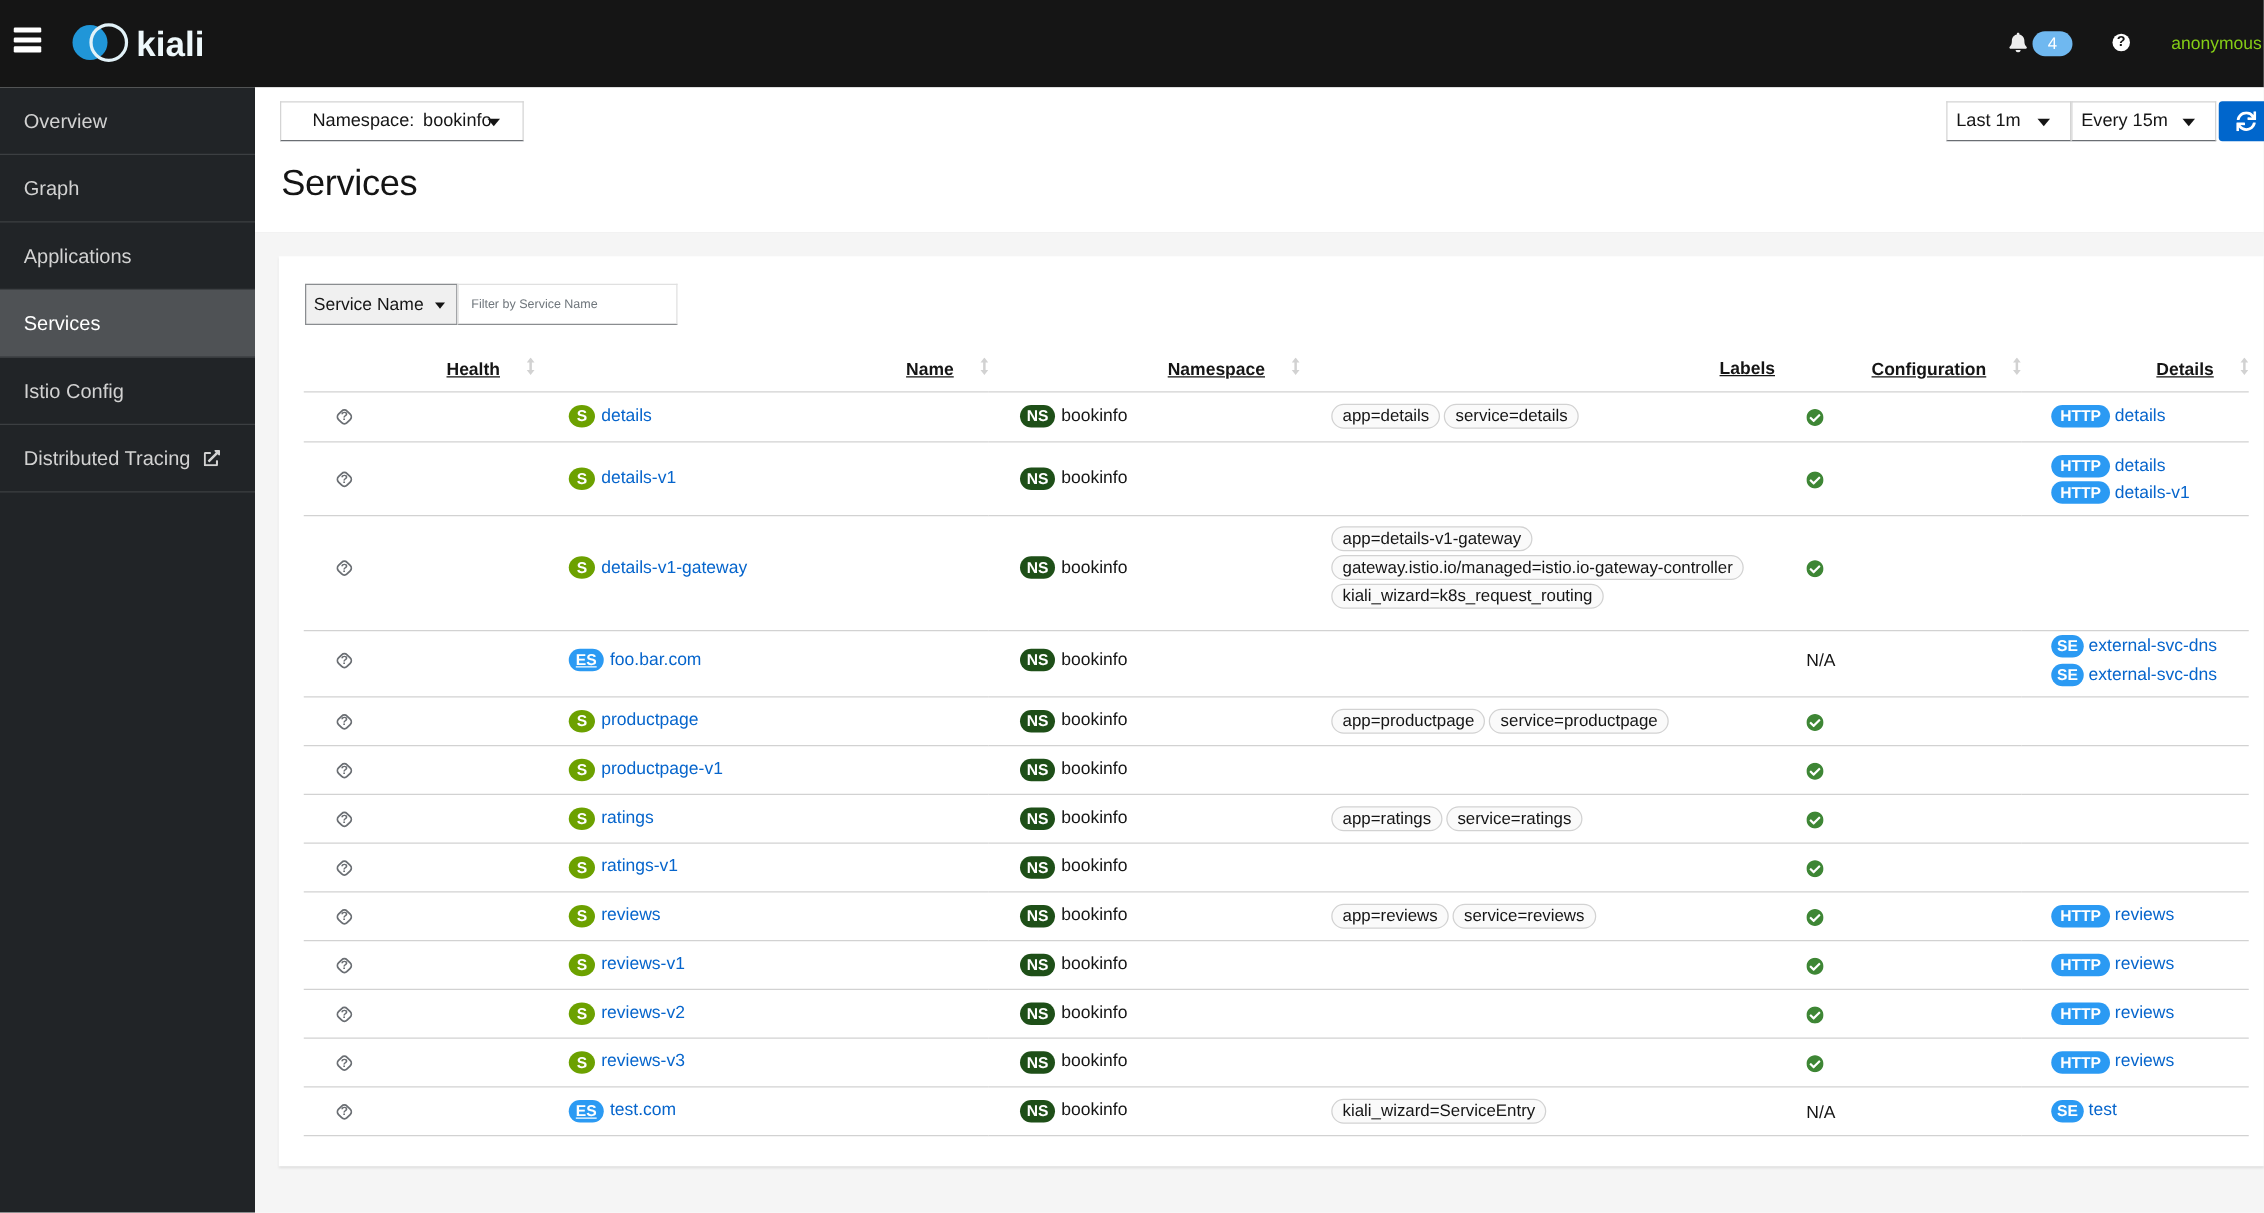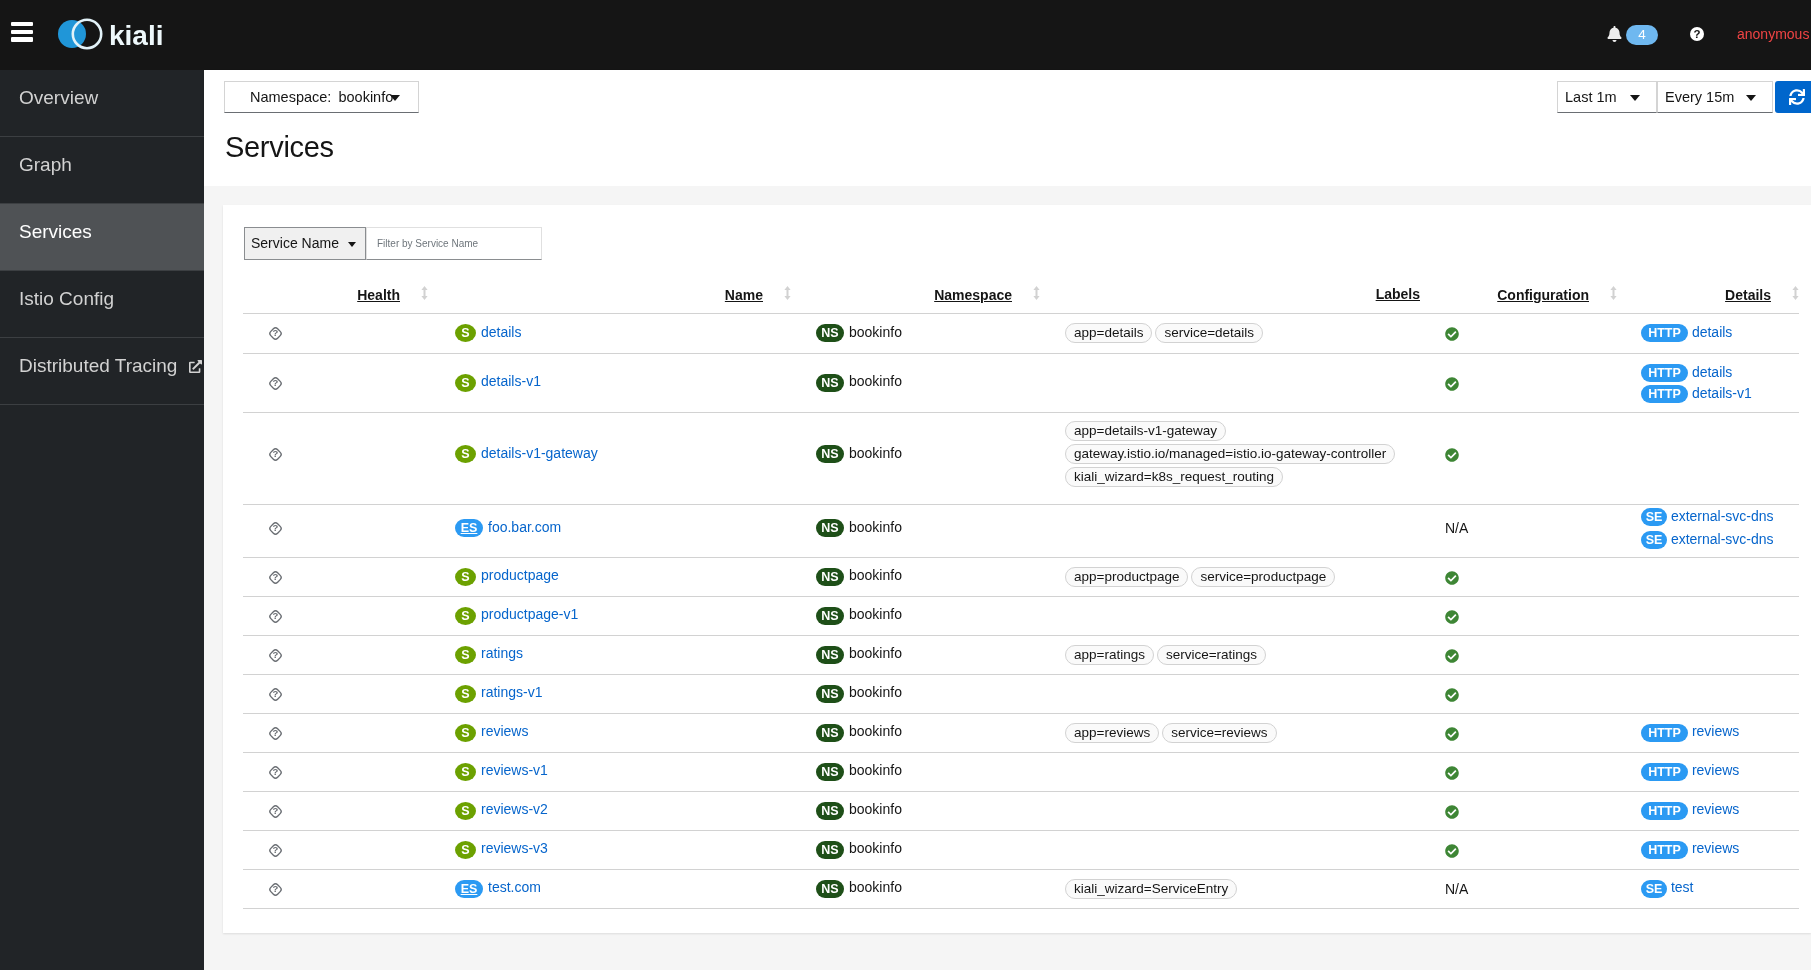--- a/index.html
+++ b/index.html
@@ -6,24 +6,24 @@
 html,body { width:1811px; height:970px; overflow:hidden; font-family:"Liberation Sans", sans-serif; background:#f5f5f5; }
 
 .mast { position:absolute; left:0; top:0; width:1811px; height:70px; background:#151515; }
 .burger { position:absolute; left:11px; top:22px; width:21.5px; height:20px; }
 .burger div { height:4.4px; background:#fff; margin-bottom:3.2px; border-radius:1px; }
 .logo { position:absolute; left:56px; top:16px; }
 .kialitxt { position:absolute; left:109px; top:20px; font-size:28px; font-weight:bold; color:#eef8fb; letter-spacing:0; }
 .bell { position:absolute; left:1607px; top:26px; }
 .nbadge { position:absolute; left:1626px; top:25px; width:32px; height:20px; border-radius:10px; background:#6fb8f0; color:#fff; font-size:13.5px; text-align:center; line-height:20px; }
 .help { position:absolute; left:1690px; top:27px; width:14px; height:14px; border-radius:50%; background:#fff; color:#151515; font-size:11.5px; font-weight:bold; text-align:center; line-height:14.5px; }
-.anon { position:absolute; left:1737px; top:26px; color:#ef4444; font-size:14px; }
+.anon { position:absolute; left:1737px; top:26px; color:#84cc16; font-size:14px; }
 
 .side { position:absolute; left:0; top:70px; width:204px; height:900px; background:#212427; }
-.side .it { height:67px; line-height:55.7px; padding-left:19px; color:#d2d2d2; font-size:19px; border-bottom:1px solid #3c3f42; }
+.side .it { height:54px; line-height:55.7px; padding-left:19px; color:#d2d2d2; font-size:16px; border-bottom:1px solid #3c3f42; }
 .side .it.sel { background:#4f5255; color:#fff; }
 .extlink { display:inline-block; margin-left:6px; vertical-align:-1px; }
 
 .content { position:absolute; left:204px; top:70px; width:1607px; height:900px; background:#f5f5f5; }
 .topwhite { position:absolute; left:0; top:0; width:1607px; height:116px; background:#fff; box-shadow:0 1px 2px rgba(3,3,3,0.1); }
 .nssel { position:absolute; left:20px; top:11px; width:195px; height:32px; border:1px solid #d4d4d4; border-bottom-color:#6a6e73; background:#fff; font-size:14.5px; color:#151515; line-height:30px; padding-left:25px; white-space:nowrap; }
 .nssel b { font-weight:normal; margin-left:3px; }
 .caret { display:inline-block; width:0; height:0; border-left:5px solid transparent; border-right:5px solid transparent; border-top:6px solid #151515; vertical-align:1px; }
 .nssel .caret { position:absolute; right:18px; top:13px; }
 .tsel { position:absolute; top:11px; height:32px; border:1px solid #d4d4d4; border-bottom-color:#6a6e73; background:#fff; font-size:14.5px; color:#151515; line-height:30px; padding-left:7px; }
@@ -76,20 +76,21 @@
   <svg class="bell" width="15" height="16" viewBox="0 0 448 512">
       <path fill="#ededed" d="M224 512c35.32 0 63.97-28.65 63.97-64H160.03c0 35.35 28.65 64 63.97 64zm215.39-149.71c-19.32-20.76-55.47-51.99-55.47-154.29 0-77.7-54.48-139.9-127.94-155.16V32c0-17.67-14.32-32-31.98-32s-31.98 14.33-31.98 32v20.84C118.56 68.1 64.08 130.3 64.08 208c0 102.3-36.15 133.53-55.47 154.29-6 6.45-8.66 14.16-8.61 21.71.11 16.4 12.98 32 32.1 32h383.8c19.12 0 32-15.6 32.1-32 .05-7.55-2.61-15.26-8.61-21.71z"></path>
     </svg>
   <div class="nbadge">4</div>
   <div class="help">?</div>
   <div class="anon">anonymous</div>
 </div>
 <div class="side">
   <div class="it">Overview</div>
   <div class="it">Graph</div>
+  <div class="it">Applications</div>
   <div class="it sel">Services</div>
   <div class="it">Istio Config</div>
   <div class="it">Distributed Tracing <svg class="extlink" width="13" height="13" viewBox="0 0 512 512">
         <path fill="#d2d2d2" d="M432 320h-32a16 16 0 0 0-16 16v112H64V128h144a16 16 0 0 0 16-16V80a16 16 0 0 0-16-16H48a48 48 0 0 0-48 48v352a48 48 0 0 0 48 48h352a48 48 0 0 0 48-48V336a16 16 0 0 0-16-16zM488 0H360c-21.37 0-32.05 25.91-17 41l35.73 35.73L135 320.37a24 24 0 0 0 0 34L157.67 377a24 24 0 0 0 34 0l243.61-243.68L471 169c15 15 41 4.5 41-17V24a24 24 0 0 0-24-24z"></path>
       </svg></div>
 </div>
 <div class="content">
   <div class="topwhite">
     <div class="nssel">Namespace: <b>bookinfo</b><span class="caret"></span></div>
     <div class="tsel sel1">Last 1m<span class="caret"></span></div>

